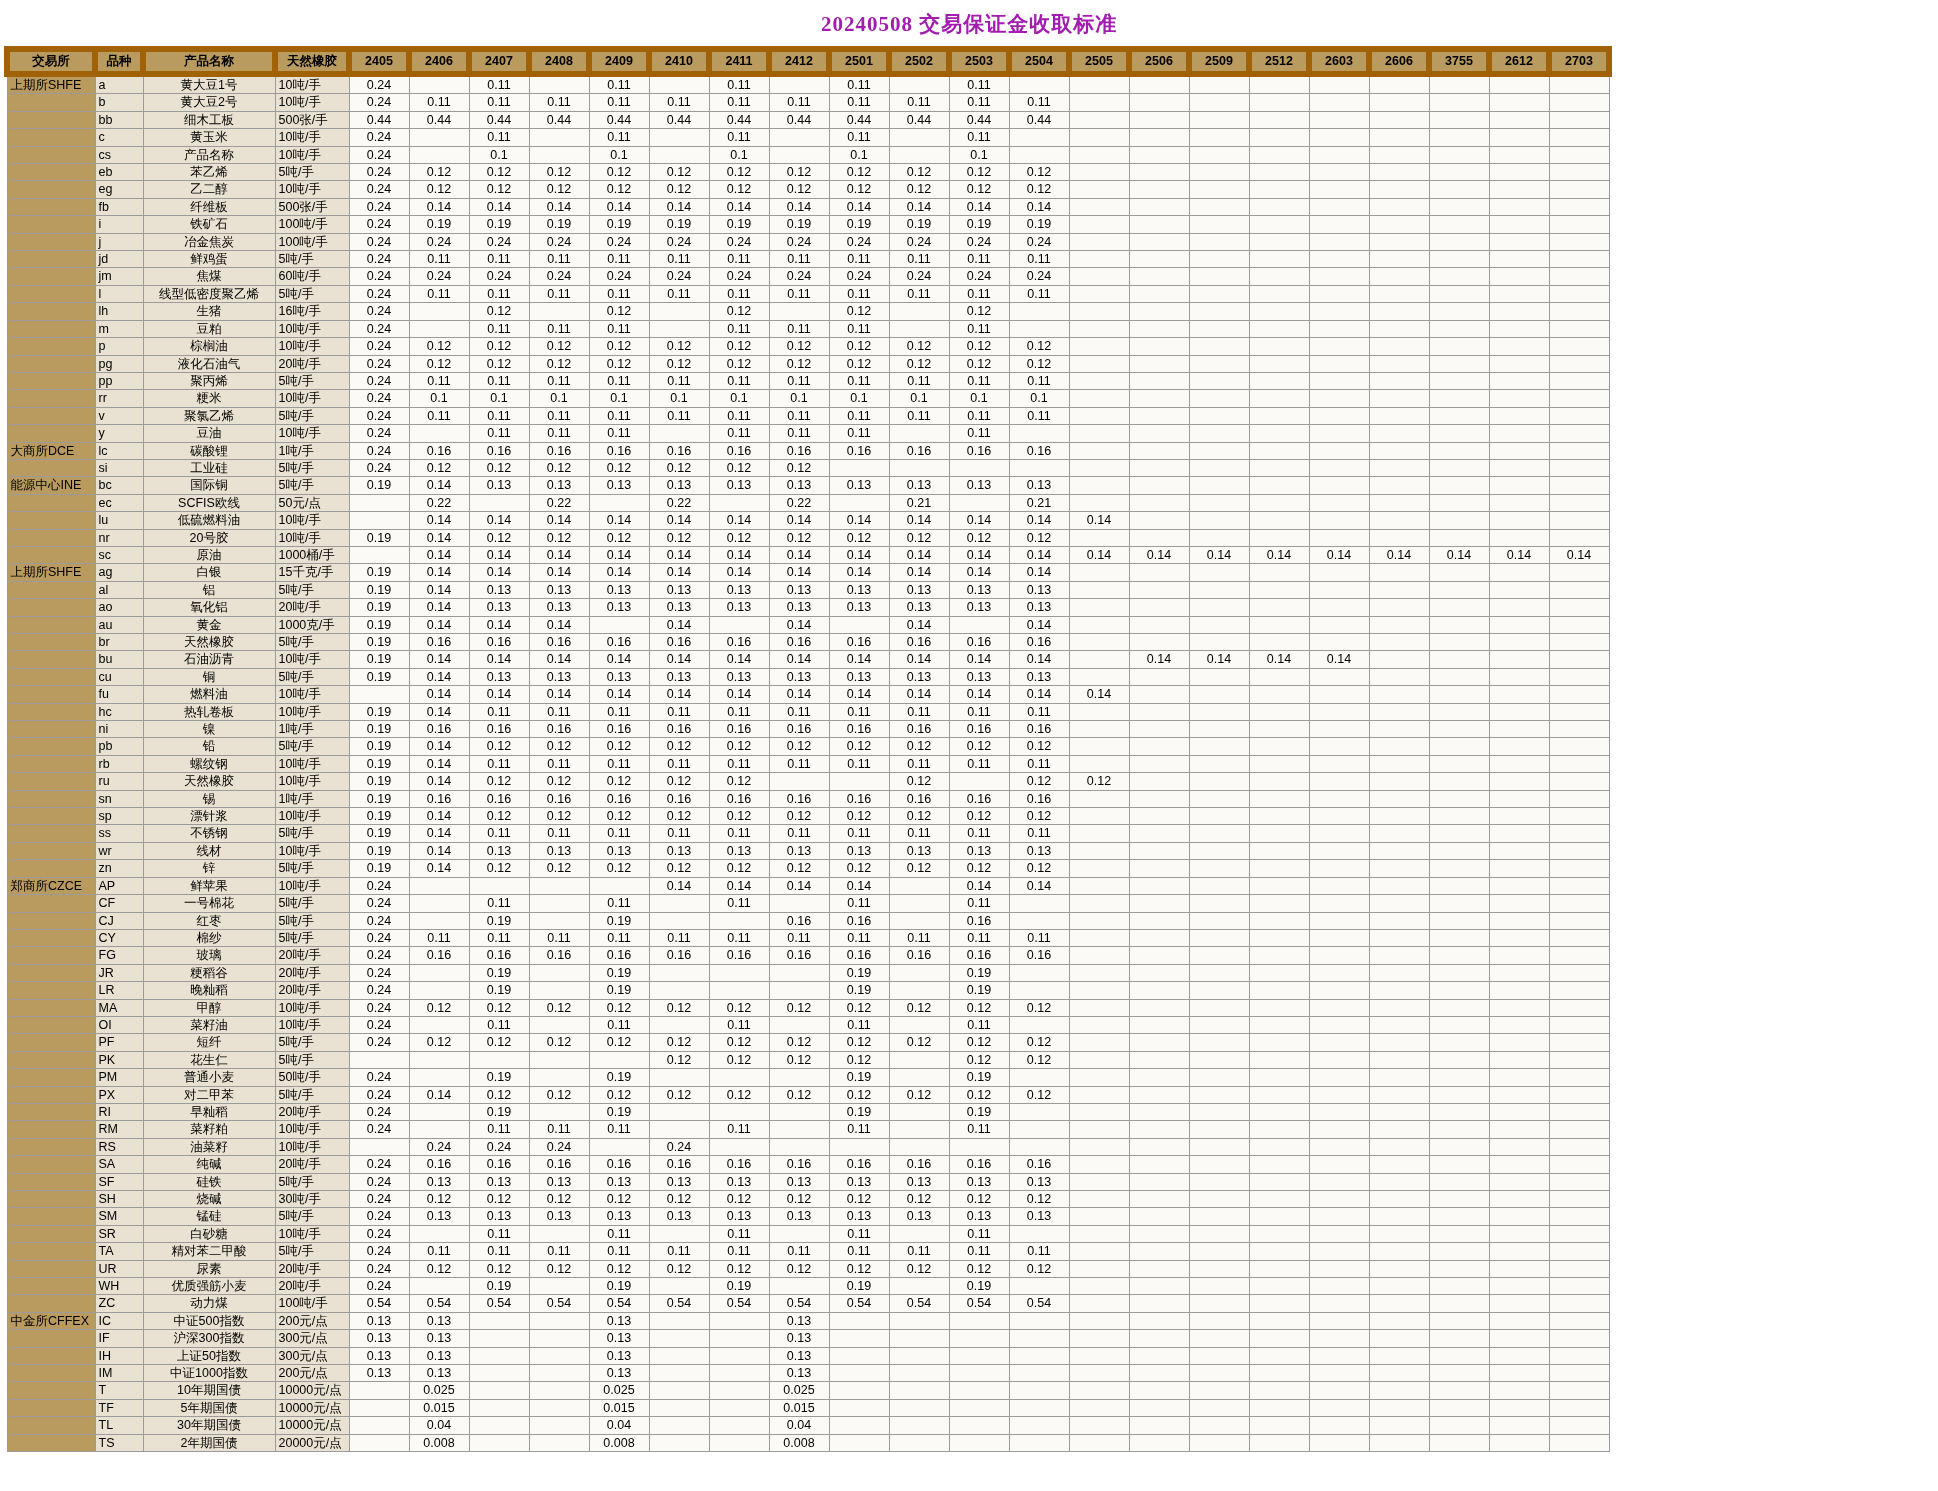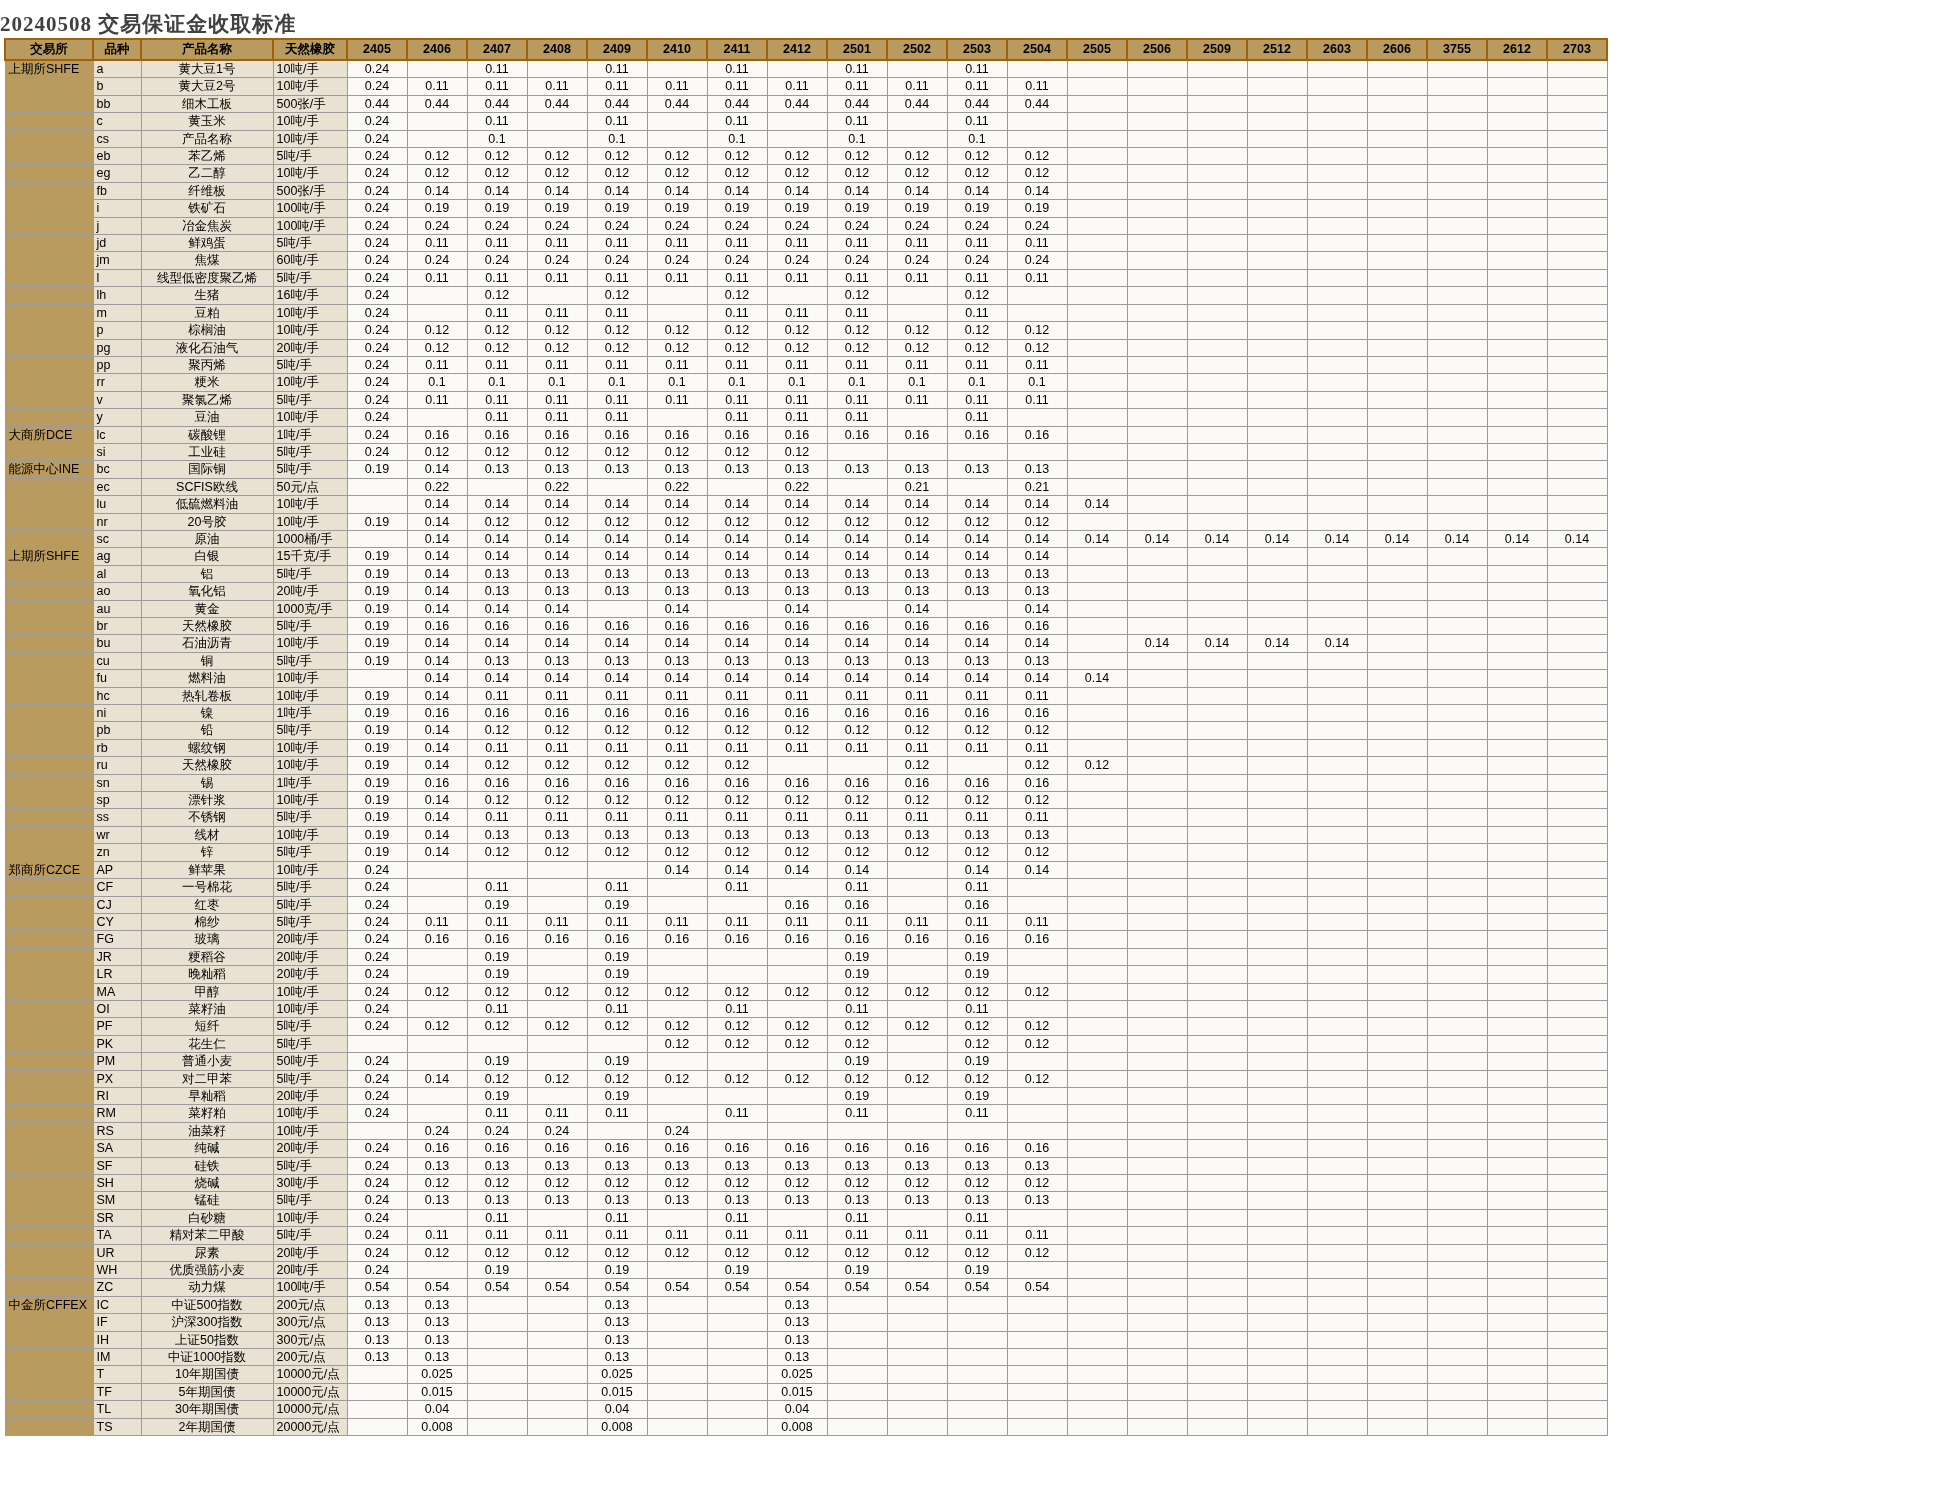--- a/index.html
+++ b/index.html
@@ -1,22 +1,22 @@
 <!DOCTYPE html>
 <html><head>
 <meta charset="utf-8">
 <style>
   html,body{margin:0;padding:0;background:#ffffff;}
   body{font-family:"Liberation Sans","DejaVu Sans",sans-serif;}
   #page{width:1938px;height:1491px;position:relative;overflow:hidden;background:#fff;}
-  #title{text-align:left;font-size:21px;font-family:"Liberation Serif","DejaVu Serif",serif;
-         font-weight:700;letter-spacing:1px;padding-top:10px;padding-bottom:0;color:#404040;}
+  #title{text-align:center;font-size:21px;font-family:"Liberation Serif","DejaVu Serif",serif;
+         font-weight:700;letter-spacing:1px;padding-top:10px;padding-bottom:8px;color:#a21caf;}
   table{border-collapse:collapse;table-layout:fixed;font-size:12.5px;color:#000;margin-left:4px;}
   th,td{border:1px solid #9b9b9b;padding:0;height:16.4px;line-height:16.4px;overflow:hidden;white-space:nowrap;}
-  thead th{background:#b99a5f;color:#000;font-weight:700;text-align:center;font-size:12.5px;height:19px;line-height:19px;border:2px solid #a16207;}
+  thead th{background:#b99a5f;color:#000;font-weight:700;text-align:center;font-size:12.5px;height:19px;line-height:19px;border:6px solid #a16207;}
   td.exch{background:#b99a5f;text-align:left;padding-left:3px;font-weight:400;}
   td.code{background:#e9e2d2;text-align:left;padding-left:3px;}
   td.name{background:#e9e2d2;text-align:center;}
   td.unit{background:#e9e2d2;text-align:left;padding-left:3px;}
   td.val{background:#fbfaf7;text-align:center;}
   .c-exch{width:88px;} .c-code{width:48px;} .c-name{width:132px;} .c-unit{width:74px;}
   .c-m{width:60px;}
 </style>
 </head>
 <body>

